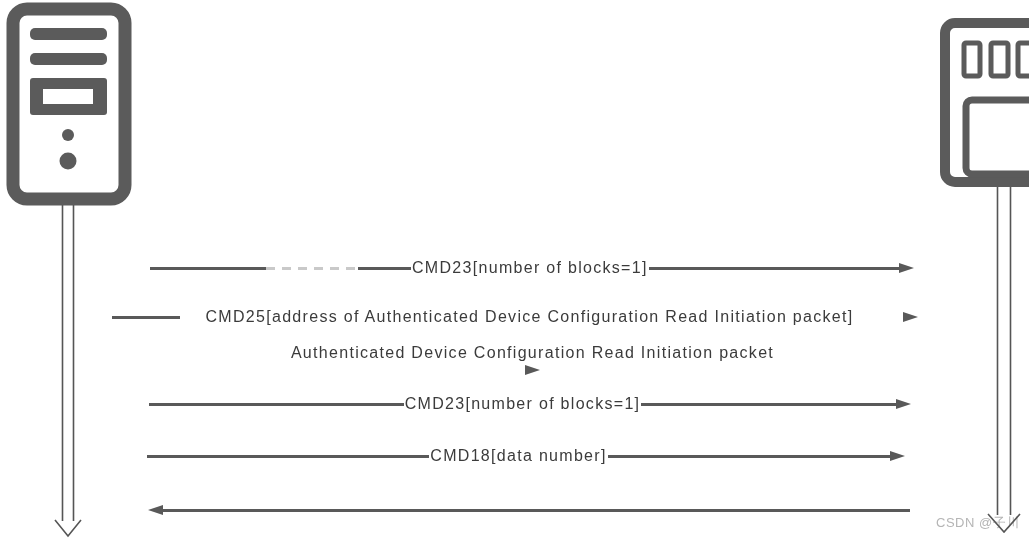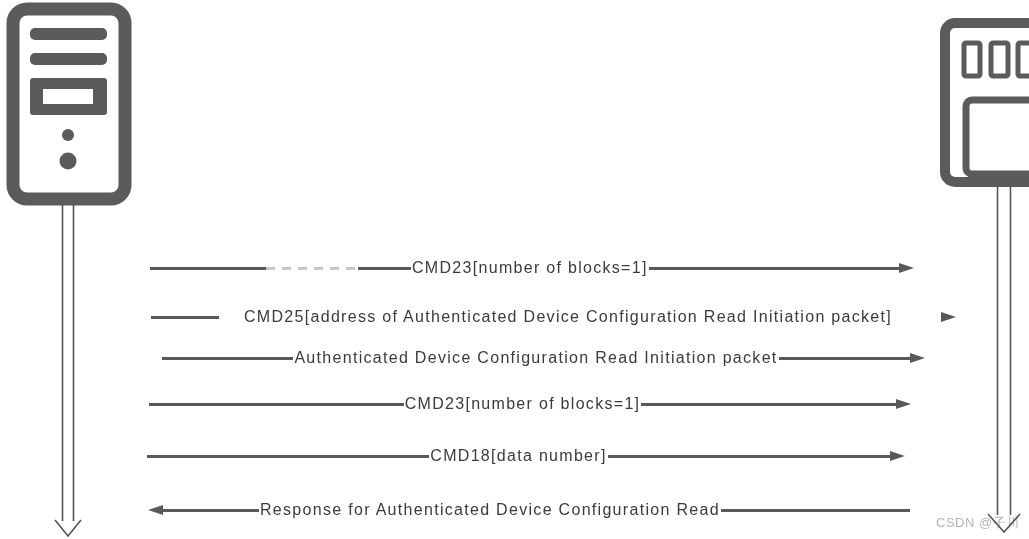--- a/index.html
+++ b/index.html
@@ -10,21 +10,21 @@
     background:#ffffff;
     font-family:"Liberation Sans","DejaVu Sans",sans-serif;
   }
   .layer-svg{position:absolute;left:0;top:0;z-index:3;}
   .watermark{
     position:absolute;left:936px;top:514px;z-index:1;
     font-size:13px;color:#b5b5b5;letter-spacing:0.5px;white-space:nowrap;
   }
   .msg-row{
     position:absolute;z-index:2;
-    display:flex;align-items:center;height:24px;
+    display:flex;align-items:center;height:24px;justify-content:center;
   }
   .seg{height:3px;background:#595959;flex:0 0 auto;}
   .seg.grow{flex:1 1 auto;}
   .seg.dashed{
     background:repeating-linear-gradient(to right,#c9c9c9 0 9px,rgba(0,0,0,0) 9px 16px);
   }
   .msg-label{
     flex:0 0 auto;white-space:nowrap;
     font-size:16px;letter-spacing:1.3px;color:#3b3b3b;
     padding:0 1px;line-height:24px;
@@ -36,22 +36,22 @@
     border-left:15px solid #595959;
   }
   .arrow-l{
     flex:0 0 auto;width:0;height:0;
     border-top:5px solid rgba(0,0,0,0);
     border-bottom:5px solid rgba(0,0,0,0);
     border-right:15px solid #595959;
   }
   
   .row1{left:150px;top:256px;width:764px;}
-  .row2{left:151px;top:305px;width:764px;gap:24px;}
-  .row3{left:162px;top:346px;width:763px;}
+  .row2{left:133px;top:305px;width:764px;gap:24px;}
+  .row3{left:151px;top:346px;width:763px;flex-direction:column;}
   .row4{left:149px;top:392px;width:762px;}
   .row5{left:147px;top:444px;width:758px;}
   .row6{left:148px;top:498px;width:762px;}
   .w116{width:116px;} .w92{width:92px;} .w53{width:53px;}
   .w68{width:68px;} .w96{width:96px;}
 </style>
 </head>
 <body>
 
 <div id="canvas">
@@ -124,17 +124,16 @@
   <div class="msg-row row5">
     <div class="seg grow"></div>
     <div class="msg-label">CMD18[data number]</div>
     <div class="seg grow"></div>
     <div class="arrow-r"></div>
   </div>
 
   <div class="msg-row row6">
     <div class="arrow-l"></div>
     <div class="seg w96"></div>
-    <div class="msg-label">Response for Authenticated Device Configuration Read</div>
     <div class="seg grow"></div>
   </div>
 
 </div>
 
 </body></html>

